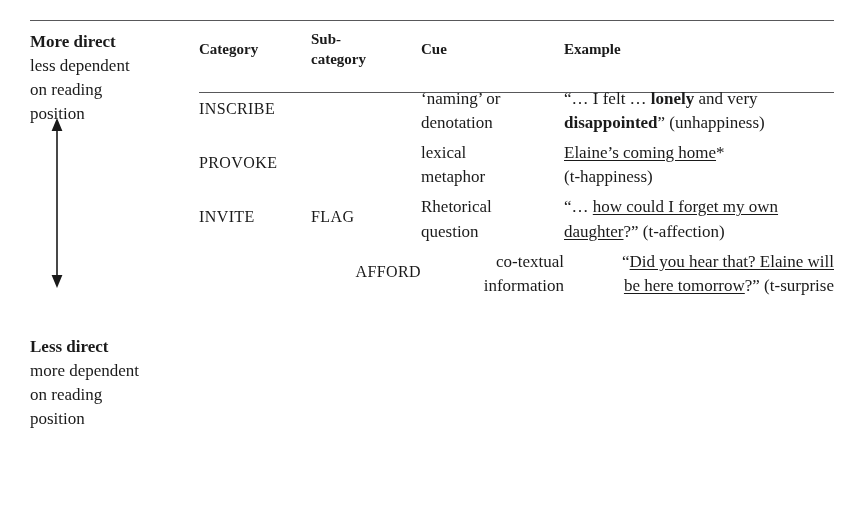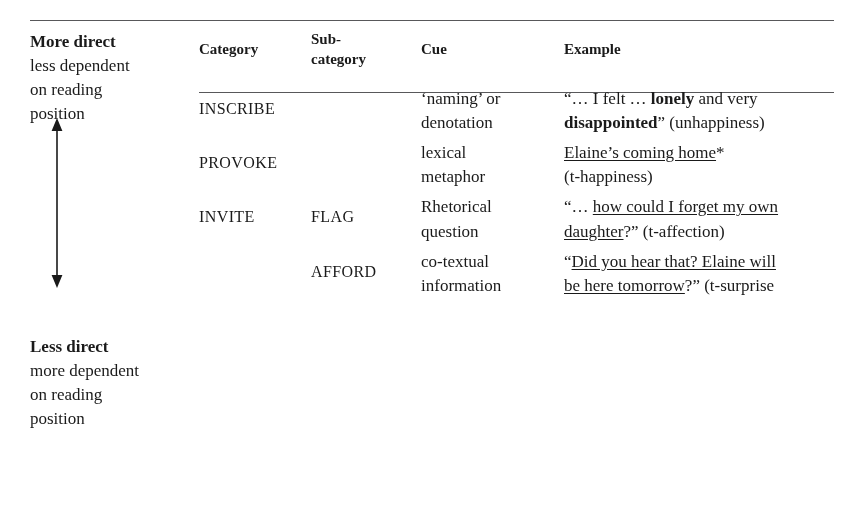--- a/index.html
+++ b/index.html
@@ -195,21 +195,21 @@
         <div class="c-cue">
           <div>Rhetorical</div>
           <div>question</div>
         </div>
         <div class="c-ex ex">
           <div class="nowrap"><span>“… </span><span class="u">how could I forget my own</span></div>
           <div><span class="u">daughter</span><span>?” (t-affection)</span></div>
         </div>
       </div>
 
-      <div class="row body-row" style="margin-top:0;">
+      <div class="row body-row" style="margin-top:0;text-align:right;">
         <div class="c-cat smallcaps"></div>
         <div class="c-sub smallcaps">AFFORD</div>
         <div class="c-cue">
           <div>co-textual</div>
           <div>information</div>
         </div>
         <div class="c-ex ex">
           <div class="nowrap"><span>“</span><span class="u">Did you hear that? Elaine will</span></div>
           <div><span class="u">be here tomorrow</span><span>?” (t-surprise</span></div>
         </div>

